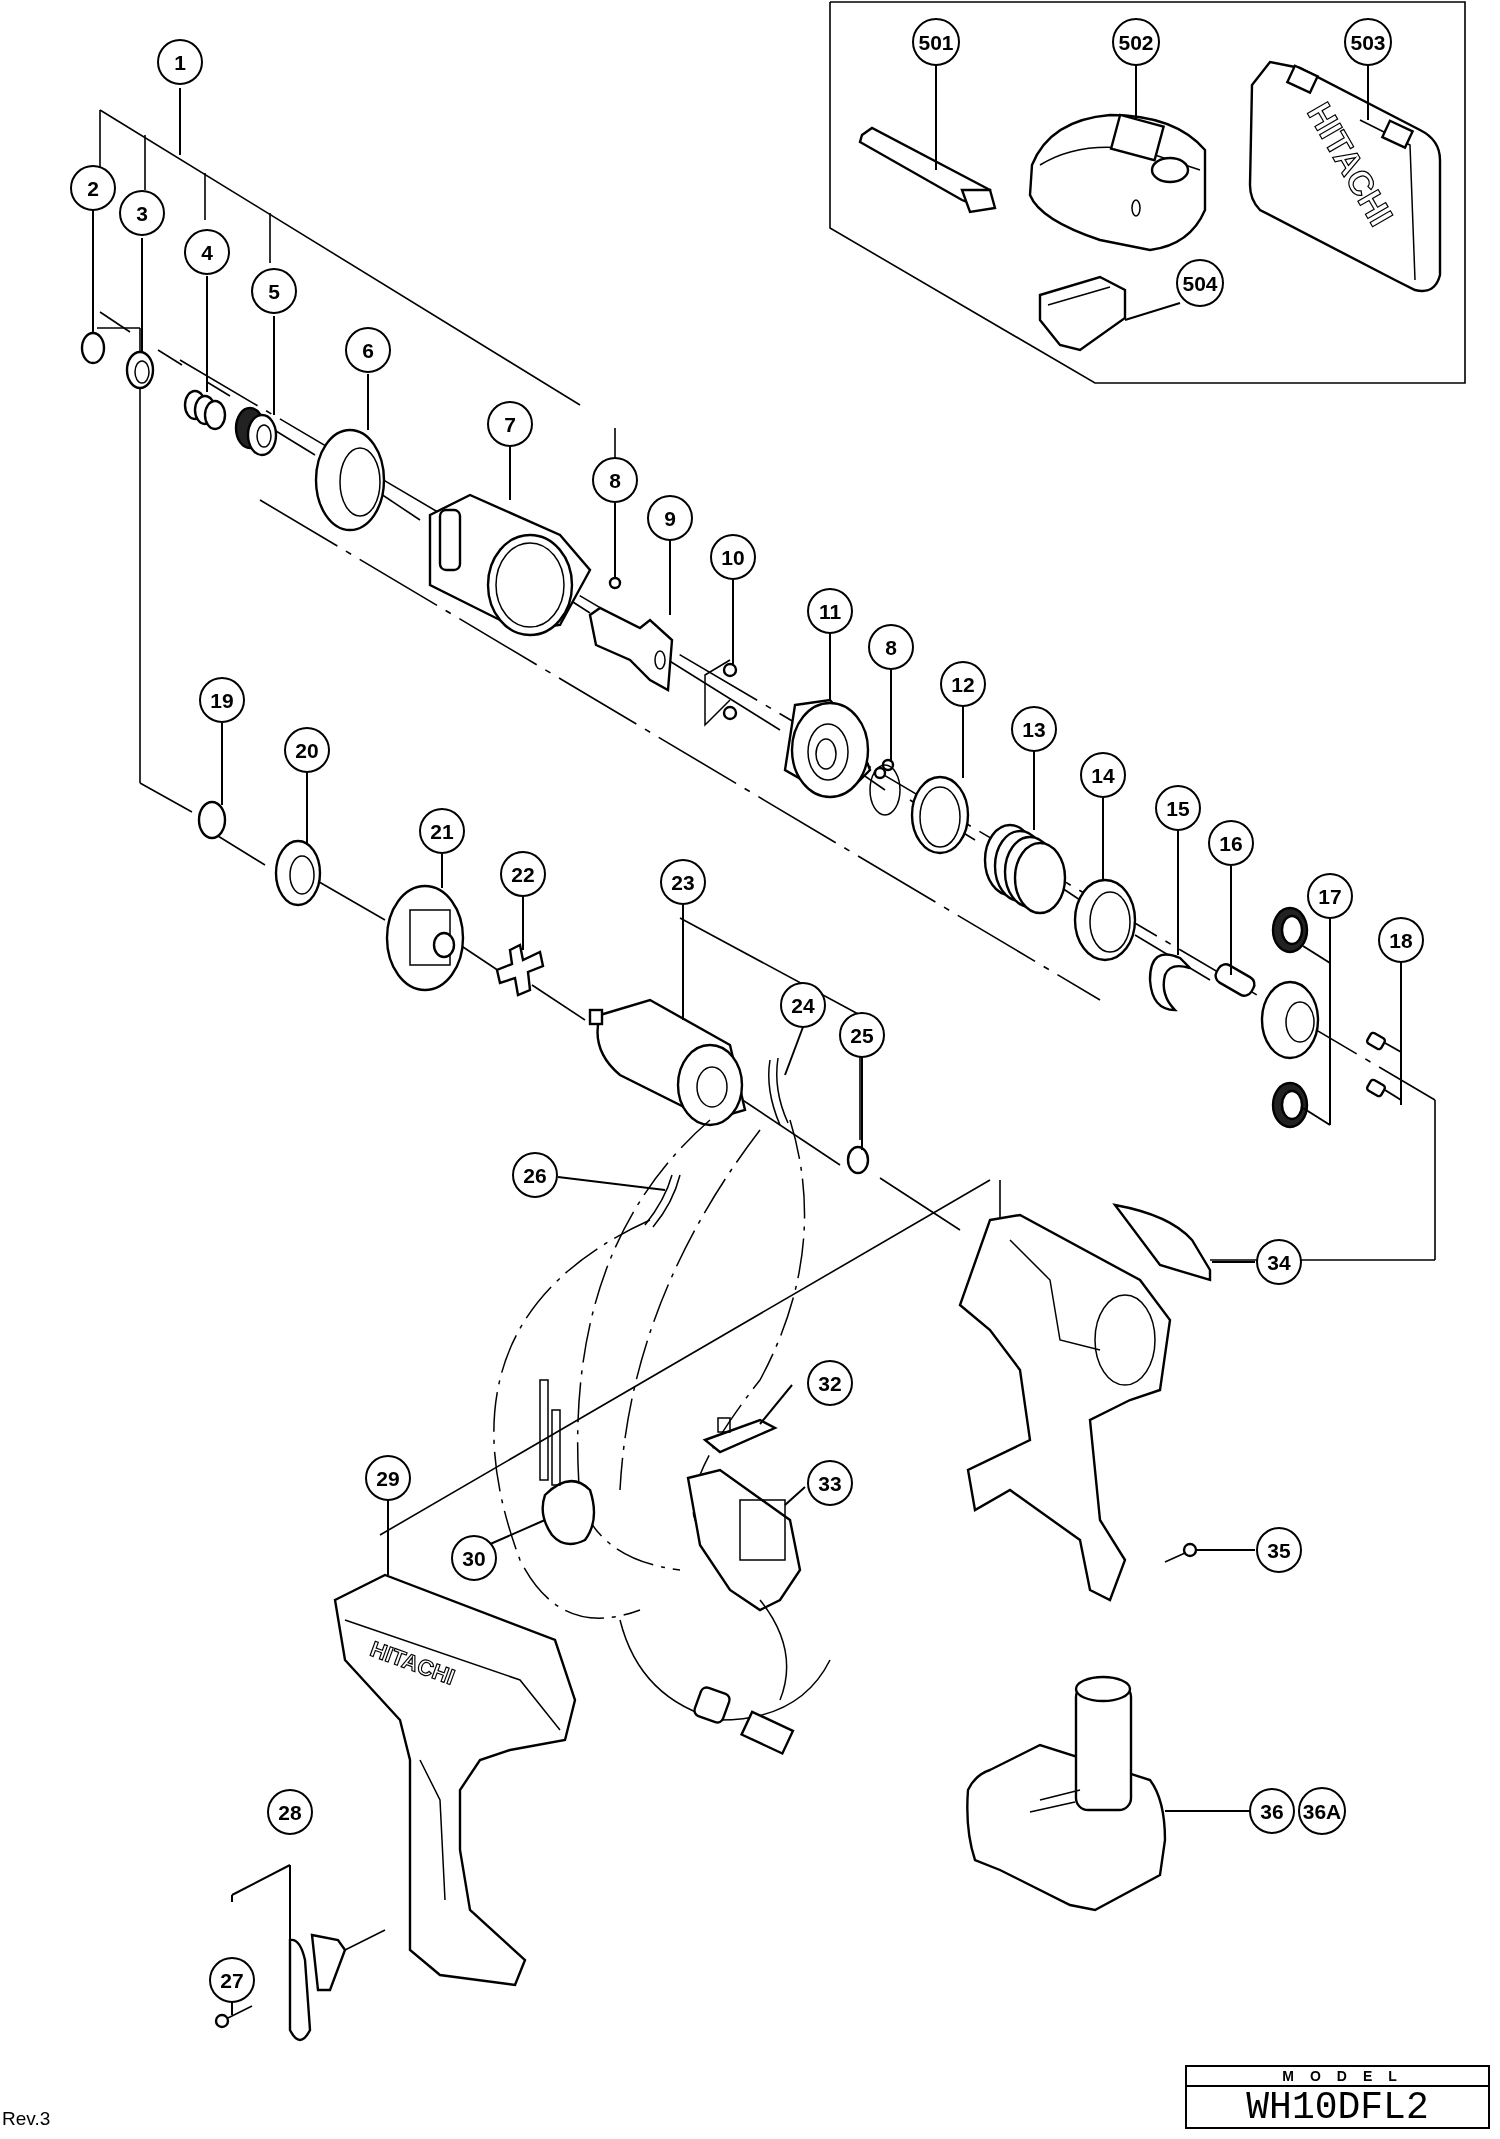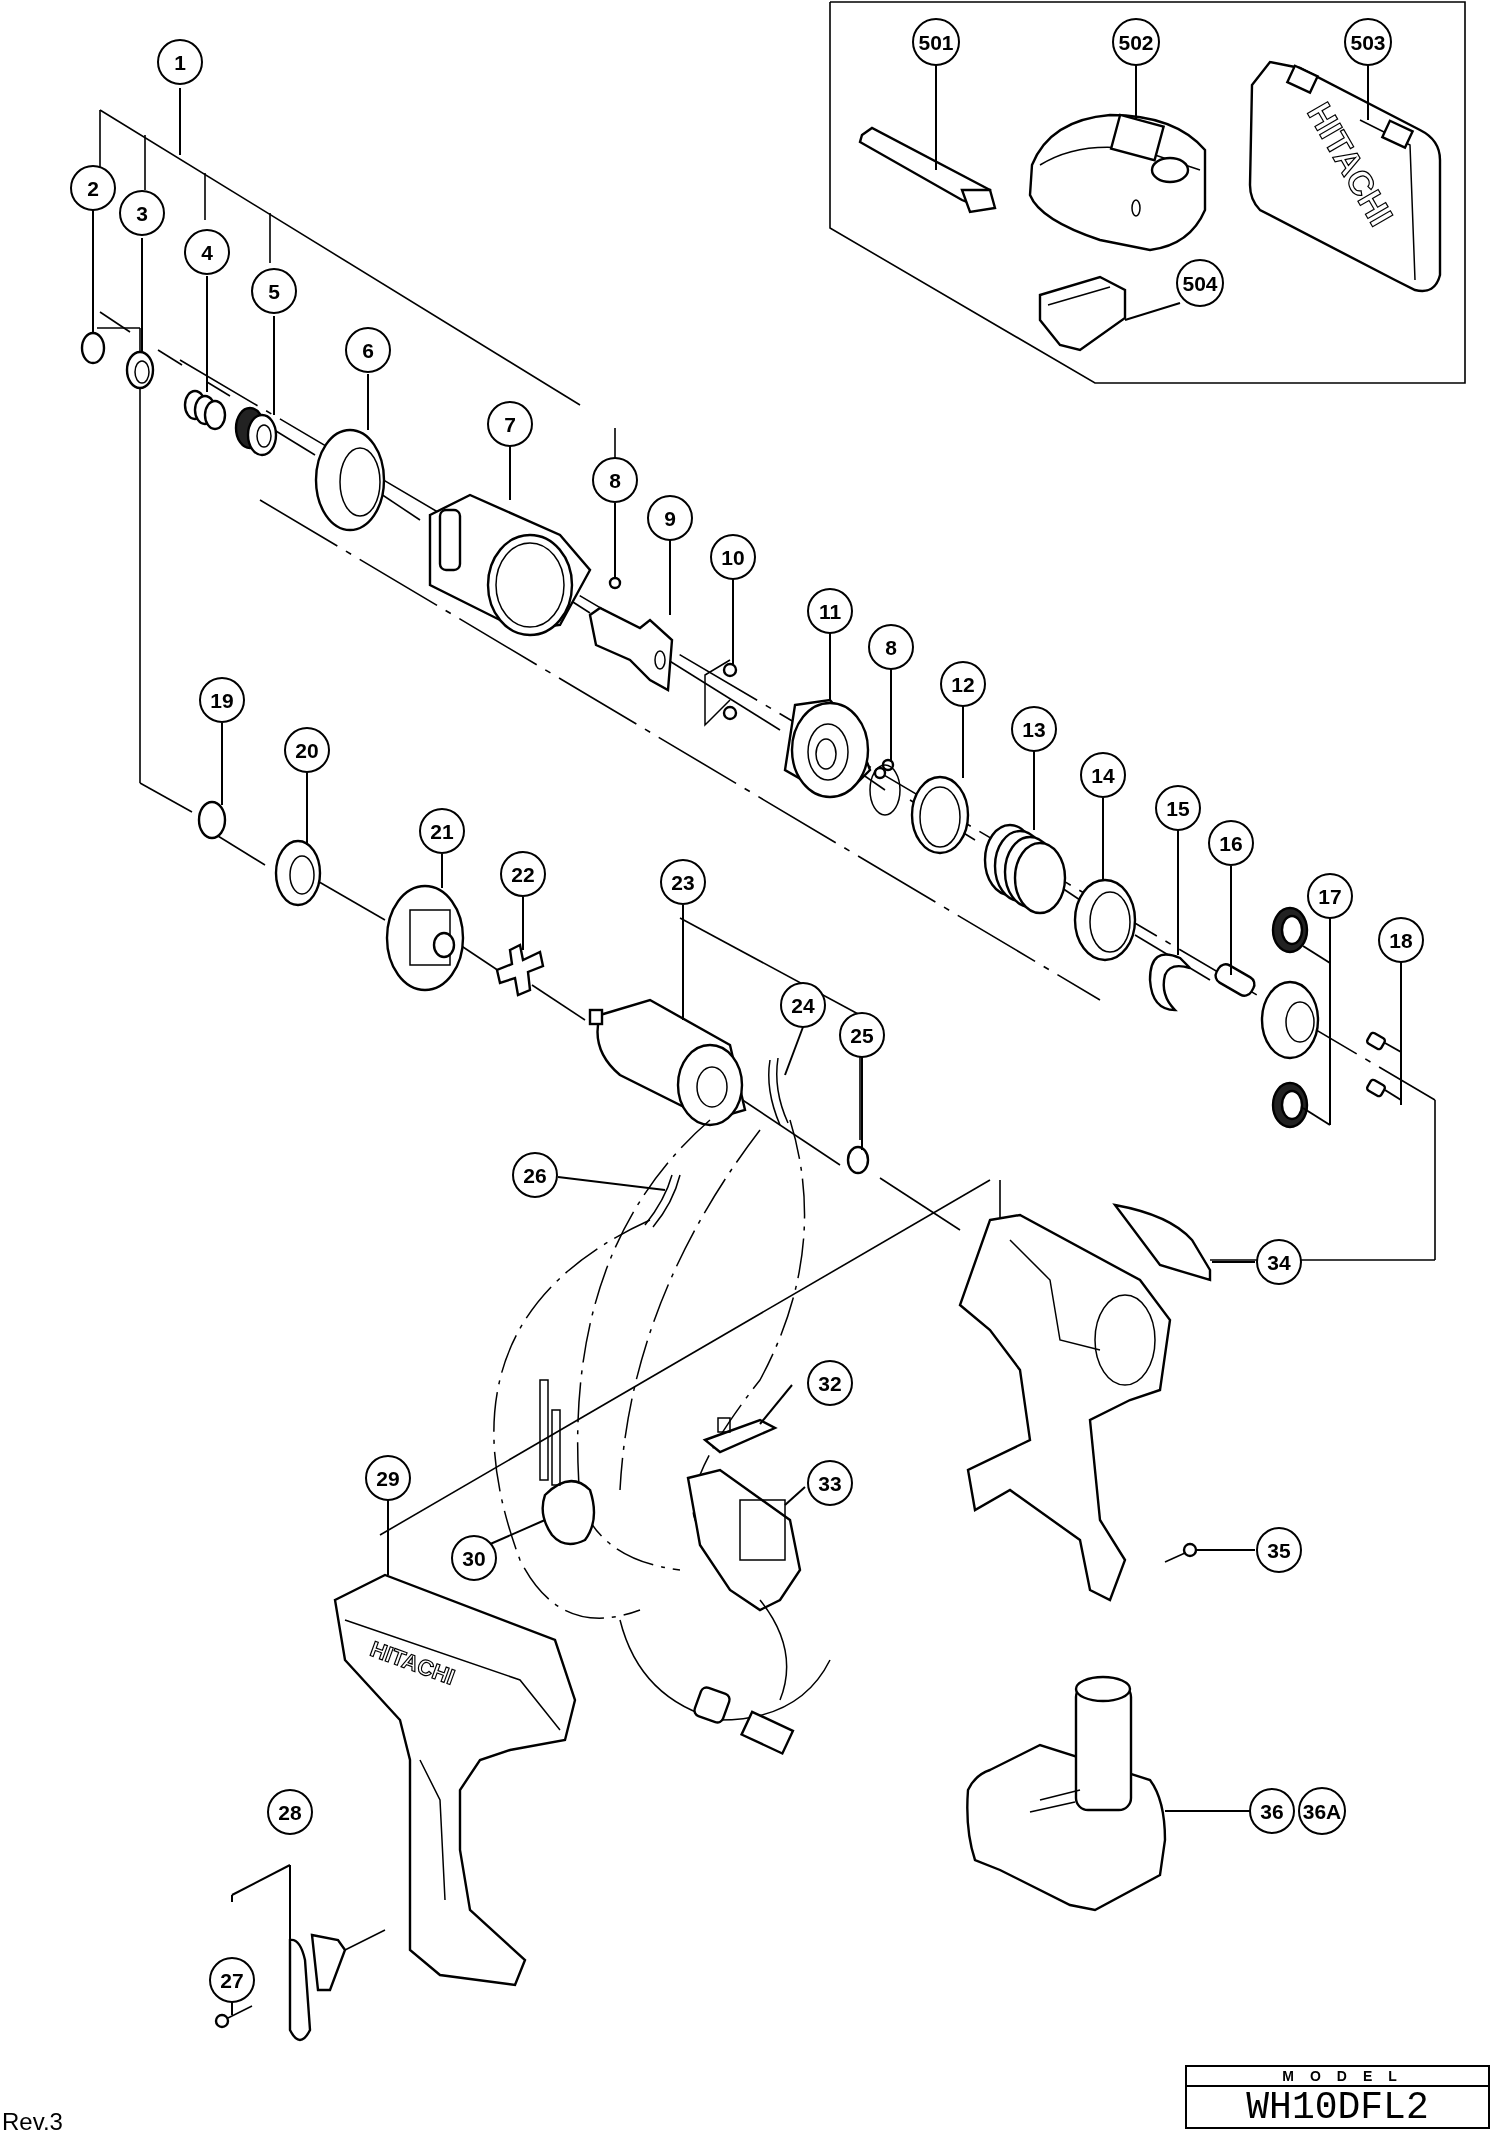--- a/index.html
+++ b/index.html
@@ -15,21 +15,21 @@
   .part { stroke: #000; stroke-width: 2.4; fill: #fff; }
   .part-thin { stroke: #000; stroke-width: 1.5; fill: none; }
   .part-dark { stroke: #000; stroke-width: 2.4; fill: #222; }
   .wire { stroke: #000; stroke-width: 1.5; fill: none; stroke-dasharray: 40 8 4 8; }
   .brand { font-family: "Liberation Sans", sans-serif; font-weight: bold; fill: #fff; stroke: #000; stroke-width: 1.2; }
   #model-box { position: absolute; left: 1185px; top: 2065px; width: 305px; height: 64px;
                border: 2px solid #000; box-sizing: border-box; background: #fff; }
   #model-label { height: 18px; border-bottom: 2px solid #000; text-align: center;
                  font-size: 14px; font-weight: bold; letter-spacing: 16px; line-height: 18px; padding-left: 20px; }
   #model-number { text-align: center; font-size: 38px; line-height: 42px; font-family: Liberation Mono, monospace; }
-  #revision { position: absolute; left: 2px; top: 2108px; font-size: 24px; font-family: "Liberation Sans", sans-serif; }
+  #revision { position: absolute; left: 2px; top: 2108px; font-size: 19px; font-family: "Liberation Sans", sans-serif; }
 </style>
 </head>
 <body>
 
 <svg id="diagram" viewBox="0 0 1500 2139" xmlns="http://www.w3.org/2000/svg">
 
   <g>
     <polyline class="axis" points="830,2 1465,2 1465,383 1095,383 830,228 830,2"></polyline>
 
     <g>

